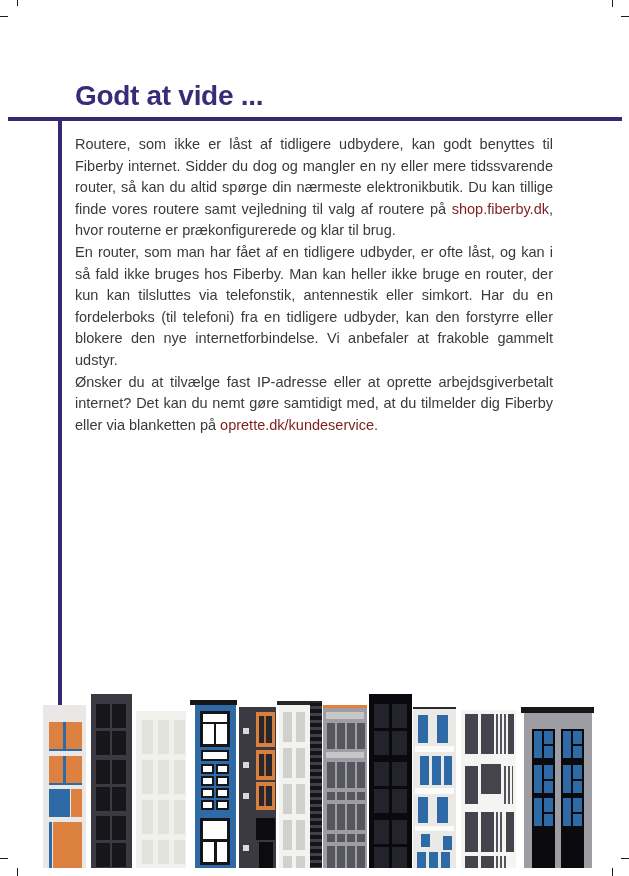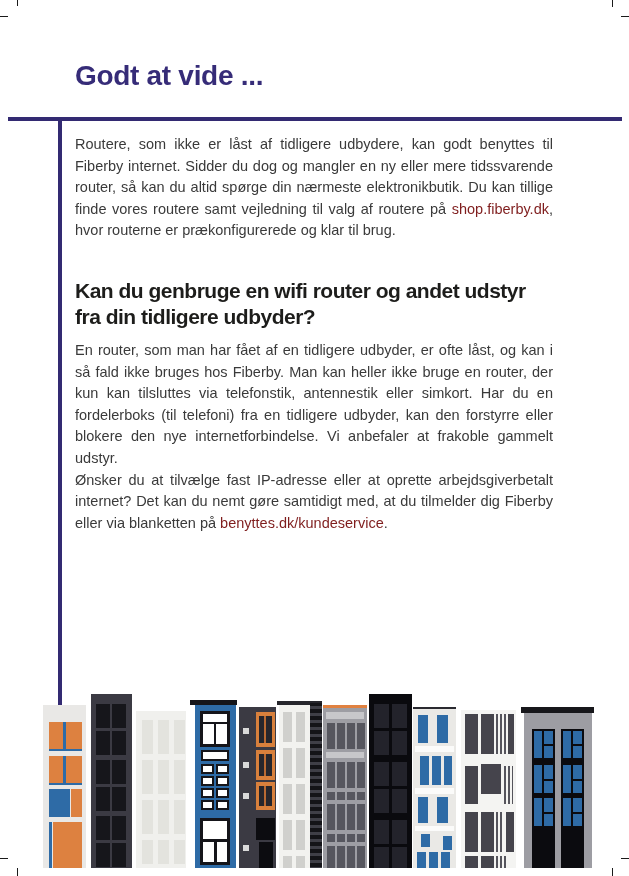--- a/index.html
+++ b/index.html
@@ -3,21 +3,21 @@
 <meta charset="utf-8">
 <style>
   html,body{margin:0;padding:0;}
   body{
     width:629px;height:876px;position:relative;background:#ffffff;overflow:hidden;
     font-family:"Liberation Sans", sans-serif;
   }
   .mark{position:absolute;background:#1a1a1a;}
 
   .page-title{
-    position:absolute;left:75px;top:60px;margin:0;
+    position:absolute;left:75px;top:80px;margin:0;
     font-size:28px;font-weight:800;letter-spacing:-0.3px;
     color:#362c78;
   }
   .title-rule{
     position:absolute;left:8px;top:117px;width:614px;height:4px;background:#332a72;
   }
   .left-rule{
     position:absolute;left:58px;top:121px;width:4px;height:585px;background:#332a72;
   }
   .content{
@@ -52,26 +52,25 @@
 <div class="title-rule"></div>
 <div class="left-rule"></div>
 
 <div class="content">
 
   <section>
     <p><span>Routere, som ikke er låst af tidligere udbydere, kan godt benyttes til Fiberby internet. Sidder du dog og mangler en ny eller mere tidssvarende router, så kan du altid spørge din nærmeste elektronikbutik. Du kan tillige finde vores routere samt vejledning til valg af routere på </span><span class="link">shop.fiberby.dk</span><span>, hvor routerne er prækonfigurerede og klar til brug.</span></p>
   </section>
 
   <section>
-    <h2 class="s2">Kan du genbruge en wifi router og andet udstyr fra din tidligere udbyder?</h2>
     <p><span>En router, som man har fået af en tidligere udbyder, er ofte låst, og kan i så fald ikke bruges hos Fiberby. Man kan heller ikke bruge en router, der kun kan tilsluttes via telefonstik, antennestik eller simkort. Har du en fordelerboks (til telefoni) fra en tidligere udbyder, kan den forstyrre eller blokere den nye internetforbindelse. Vi anbefaler at frakoble gammelt udstyr.</span><span class="link"></span><span></span></p>
   </section>
 
   <section>
-    <p><span>Ønsker du at tilvælge fast IP-adresse eller at oprette arbejdsgiverbetalt internet? Det kan du nemt gøre samtidigt med, at du tilmelder dig Fiberby eller via blanketten på </span><span class="link">benyttes.dk/kundeservice</span><span>.</span></p>
+    <p><span>Ønsker du at tilvælge fast IP-adresse eller at oprette arbejdsgiverbetalt internet? Det kan du nemt gøre samtidigt med, at du tilmelder dig Fiberby eller via blanketten på </span><span class="link">oprette.dk/kundeservice</span><span>.</span></p>
   </section>
 
 </div>
 
 <svg class="skyline" viewBox="0 0 629 178" aria-hidden="true">
   <defs>
     <pattern id="rungs" width="12" height="7" patternUnits="userSpaceOnUse">
       <rect width="12" height="7" fill="#141418"></rect>
         <rect y="2" width="12" height="3" fill="#3f3f47"></rect>
     </pattern>

